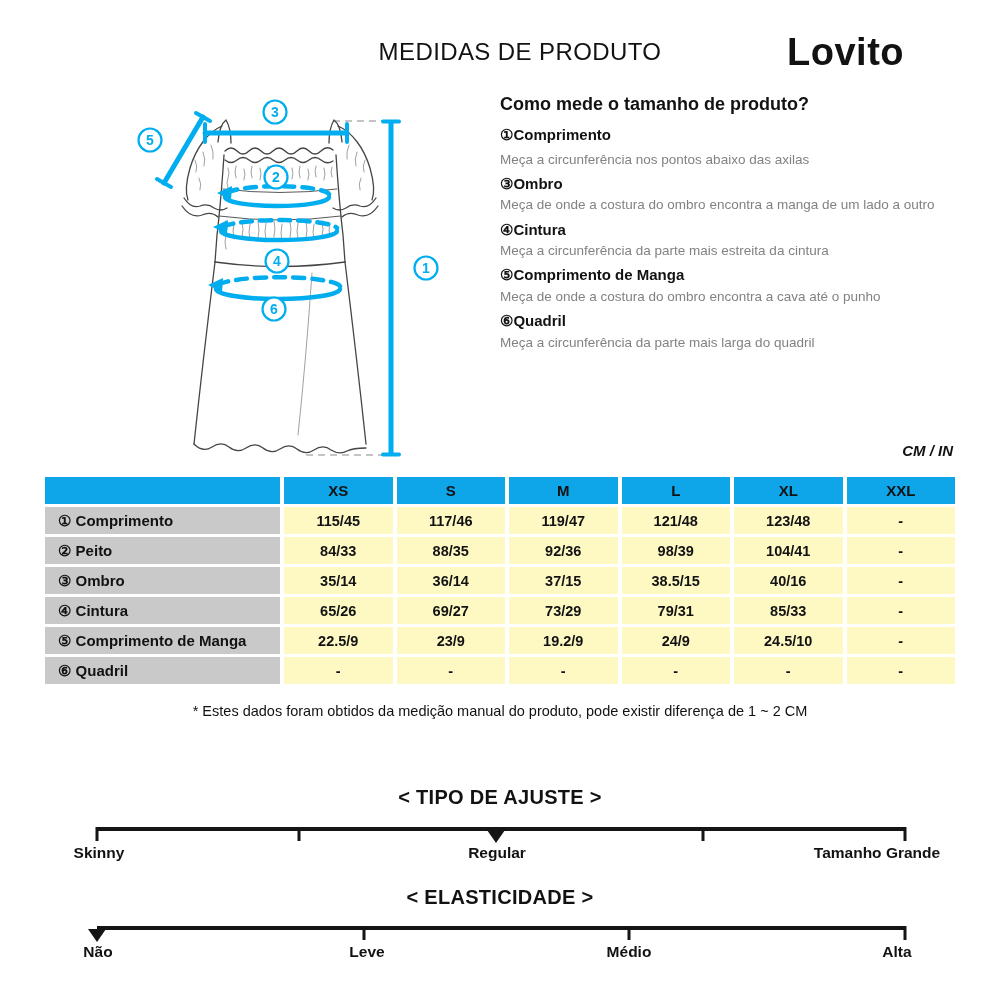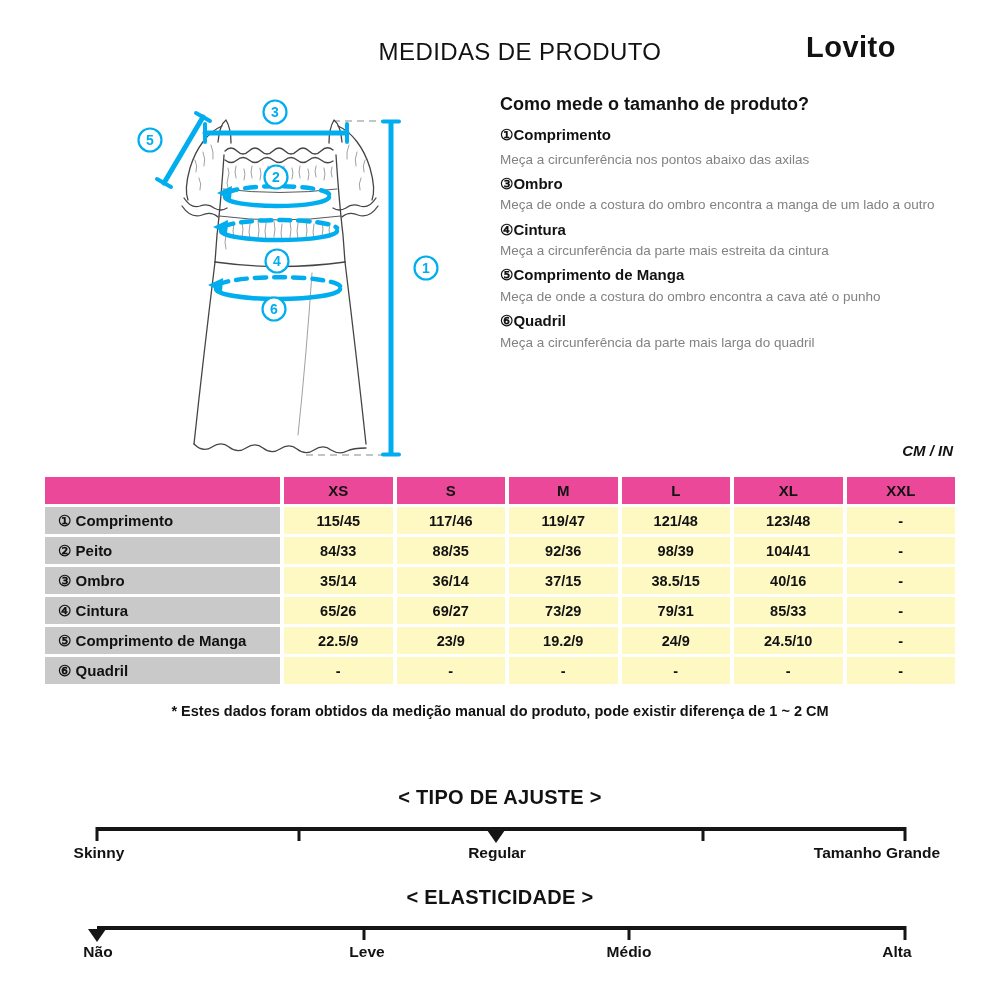--- a/index.html
+++ b/index.html
@@ -2,45 +2,45 @@
 <html><head>
 <meta charset="utf-8">
 <style>
   html,body{margin:0;padding:0;background:#fff;}
   .page{position:relative;width:1000px;height:1000px;background:#fff;overflow:hidden;
         font-family:"Liberation Sans",sans-serif;color:#121212;}
 
   
   .page-title{position:absolute;top:38px;left:0;width:100%;text-align:center;
               font-size:24px;font-weight:400;letter-spacing:.4px;padding-left:20px;}
-  .brand{position:absolute;top:31px;right:104px;font-size:29px;font-weight:800;letter-spacing:.5px;}
+  .brand{position:absolute;top:31px;right:96px;font-size:38px;font-weight:800;letter-spacing:.5px;}
 
   
   .diagram{position:absolute;left:100px;top:90px;width:360px;height:380px;}
   .co-num{font-family:"Liberation Sans",sans-serif;font-size:14px;font-weight:700;fill:#00aeef;}
 
   
   .guide{position:absolute;left:500px;top:94px;width:466px;}
   .guide-title{font-size:18px;font-weight:800;margin:0 0 9px 0;}
   .g-item{margin:0 0 3px 0;}
   .g-head{font-size:15px;font-weight:800;line-height:1.5;}
   .g-desc{font-size:13.5px;color:#828282;line-height:1.5;}
 
   .units{position:absolute;top:442px;right:47px;font-size:15px;font-weight:800;font-style:italic;}
 
   
   .size-table{position:absolute;left:45px;top:477px;width:910px;}
   .t-row{display:grid;grid-template-columns:235px repeat(6,1fr);gap:4px;margin-bottom:3px;}
   .cell{display:flex;align-items:center;justify-content:center;font-weight:700;height:27px;}
-  .head-cell{background:#ec4899;font-size:15px;text-align:right;}
+  .head-cell{background:#0ea5e9;font-size:15px;text-align:right;}
   .label-cell{background:#c9c9c9;justify-content:flex-start;padding-left:13px;font-size:15px;}
   .val-cell{background:#fef9c3;font-size:14.5px;}
 
   
-  .note{position:absolute;left:0;width:100%;text-align:center;font-size:14.5px;font-weight:700;}
+  .note{position:absolute;left:0;width:100%;text-align:center;font-size:14.5px;font-weight:400;}
   #note-measurement{top:703px;}
   #note-height{top:732px;}
   .person-svg{vertical-align:-4px;margin-right:7px;}
 
   
   .scale-title{position:absolute;left:0;width:100%;text-align:center;
                font-size:20px;font-weight:800;letter-spacing:.3px;}
   #fit-title{top:786px;} #ela-title{top:886px;}
   .scale-line{position:absolute;left:97px;width:808px;height:3.5px;background:#151515;}
   #fit-line{top:827px;} #ela-line{top:926px;}

